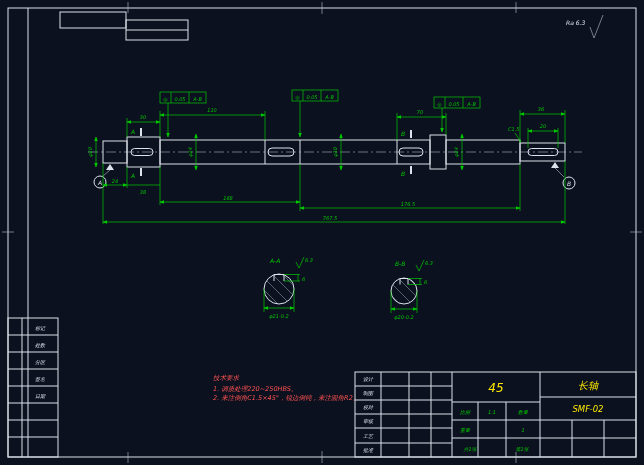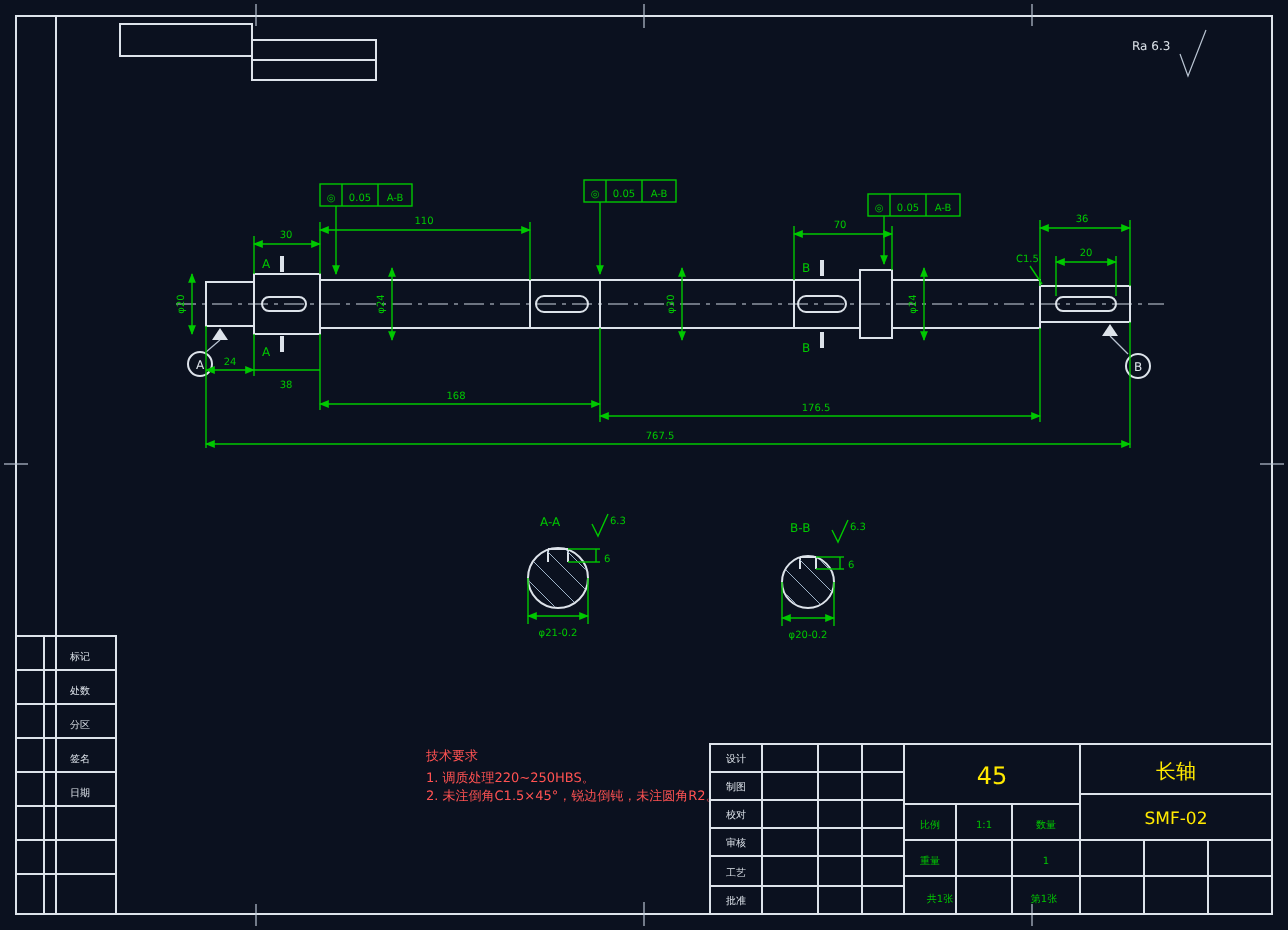--- a/index.html
+++ b/index.html
@@ -1,16 +1,16 @@
 <!DOCTYPE html>
 <html><head>
 <meta charset="utf-8">
 <style>
   html,body{margin:0;padding:0;background:#0b111f;}
-  .sheet{position:relative;width:644px;height:465px;background:#0b111f;overflow:hidden;}
+  .sheet{position:relative;width:644px;height:465px;background:#0b111f;overflow:hidden;font-style:italic;}
   svg text{font-family:"DejaVu Sans",sans-serif;}
   .t-dim{fill:#00c800;font-size:6px;}
   .t-dim-s{fill:#00c800;font-size:5px;}
   .t-white{fill:#dde3ea;font-size:6px;}
   .t-white-s{fill:#dde3ea;font-size:5px;}
   .t-yellow{fill:#ffe900;}
   .t-red{fill:#ff5252;font-size:6.5px;}
   .ln-w{stroke:#dde3ea;fill:none;stroke-width:1;}
   .ln-w-thin{stroke:#b9c4d2;fill:none;stroke-width:0.6;}
   .ln-g{stroke:#00c800;fill:none;stroke-width:0.7;}

